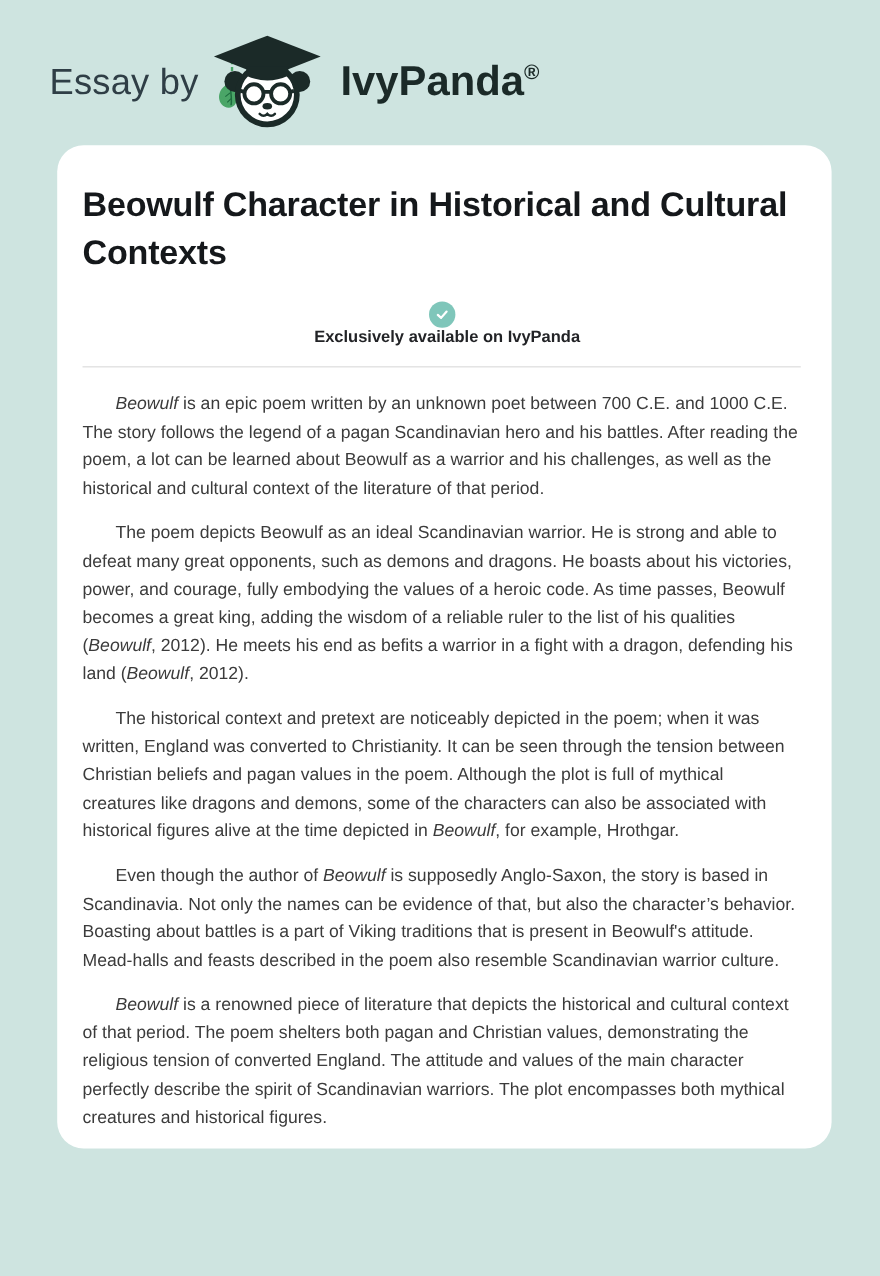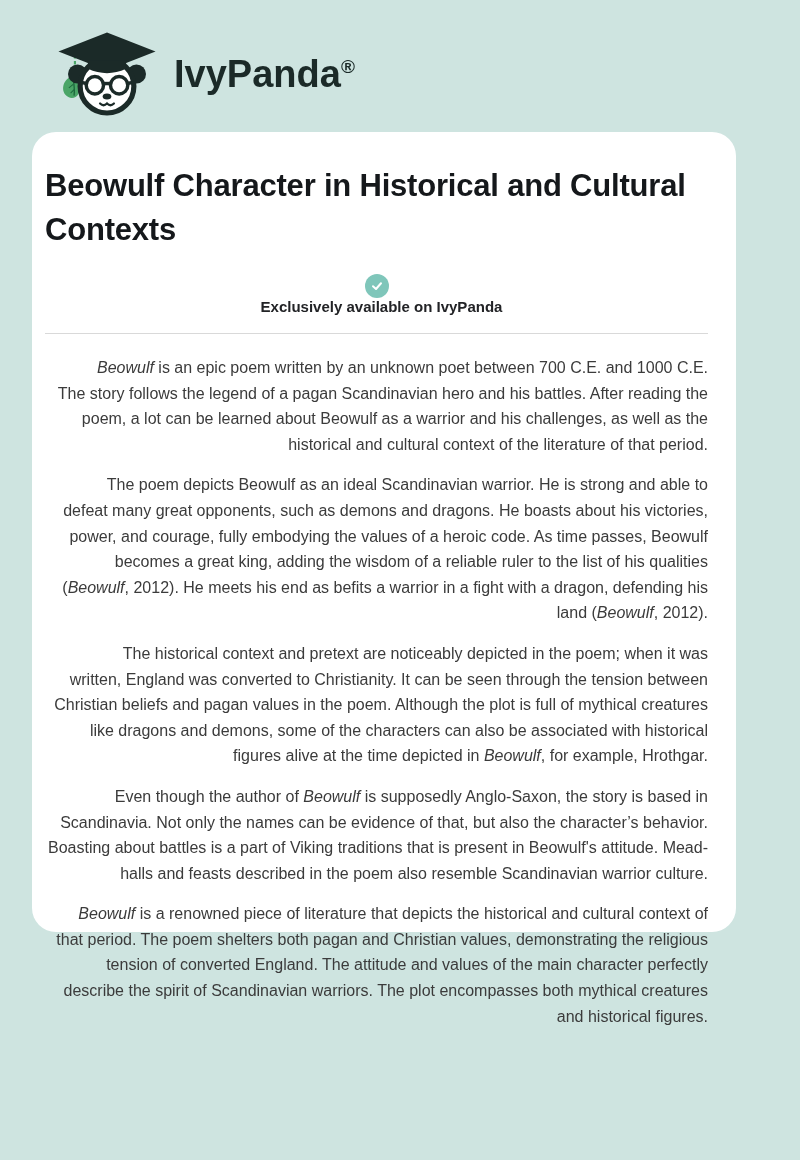--- a/index.html
+++ b/index.html
@@ -39,24 +39,24 @@
     font-size:38px;
     color:var(--ink);
     margin-left:15px;
     white-space:nowrap;
   }
   .brand sup{font-size:19px;vertical-align:14px;}
   
   .card{
     background:var(--card-bg);
     border-radius:24px;
-    margin:10px 48px 0 32px;
+    margin:10px 48px 0 52px;
     width:704px;
-    height:800px;
-    padding:32px 28px 60px 13px;
+    height:912px;
+    padding:32px 28px 60px 23px;
   }
   .title{
     font-size:31px;
     line-height:44px;
     font-weight:bold;
     color:var(--title);
     margin-bottom:22px;
     letter-spacing:-.2px;
   }
   .badge-row{
@@ -81,30 +81,31 @@
     border:none;
     border-top:1px solid var(--divider);
     margin:0 0 21px 0;
   }
   .essay-body p{
     font-size:16px;
     line-height:25.6px;
     color:var(--text);
     text-indent:30px;
     margin-bottom:15px;
-    text-align:right;
+    text-align:left;
   }
   .essay-body em{font-style:italic;}
 </style>
 </head>
 <body>
 
 <div class="page">
 
   <div class="header">
+    <span class="essay-by">Essay by</span>
 
     <svg class="logo" viewBox="0 0 120 100" aria-hidden="true">
 
       <line x1="23" y1="28" x2="23" y2="56" stroke="#4aa567" stroke-width="2.5" stroke-dasharray="4,3"></line>
 
       <path d="M22 52 C11 54 6 66 12 74 C16 79 24 79 27 73 C31 66 30 56 22 52 Z" fill="#4aa567"></path>
       <path d="M21 56 C22 62 23 68 22 75" stroke="#1d6b3e" stroke-width="1.6" fill="none"></path>
       <path d="M21 62 L16 66 M22 68 L18 72" stroke="#1d6b3e" stroke-width="1.2" fill="none"></path>
 
       <circle cx="26" cy="50" r="11" fill="#1b2a28"></circle>

